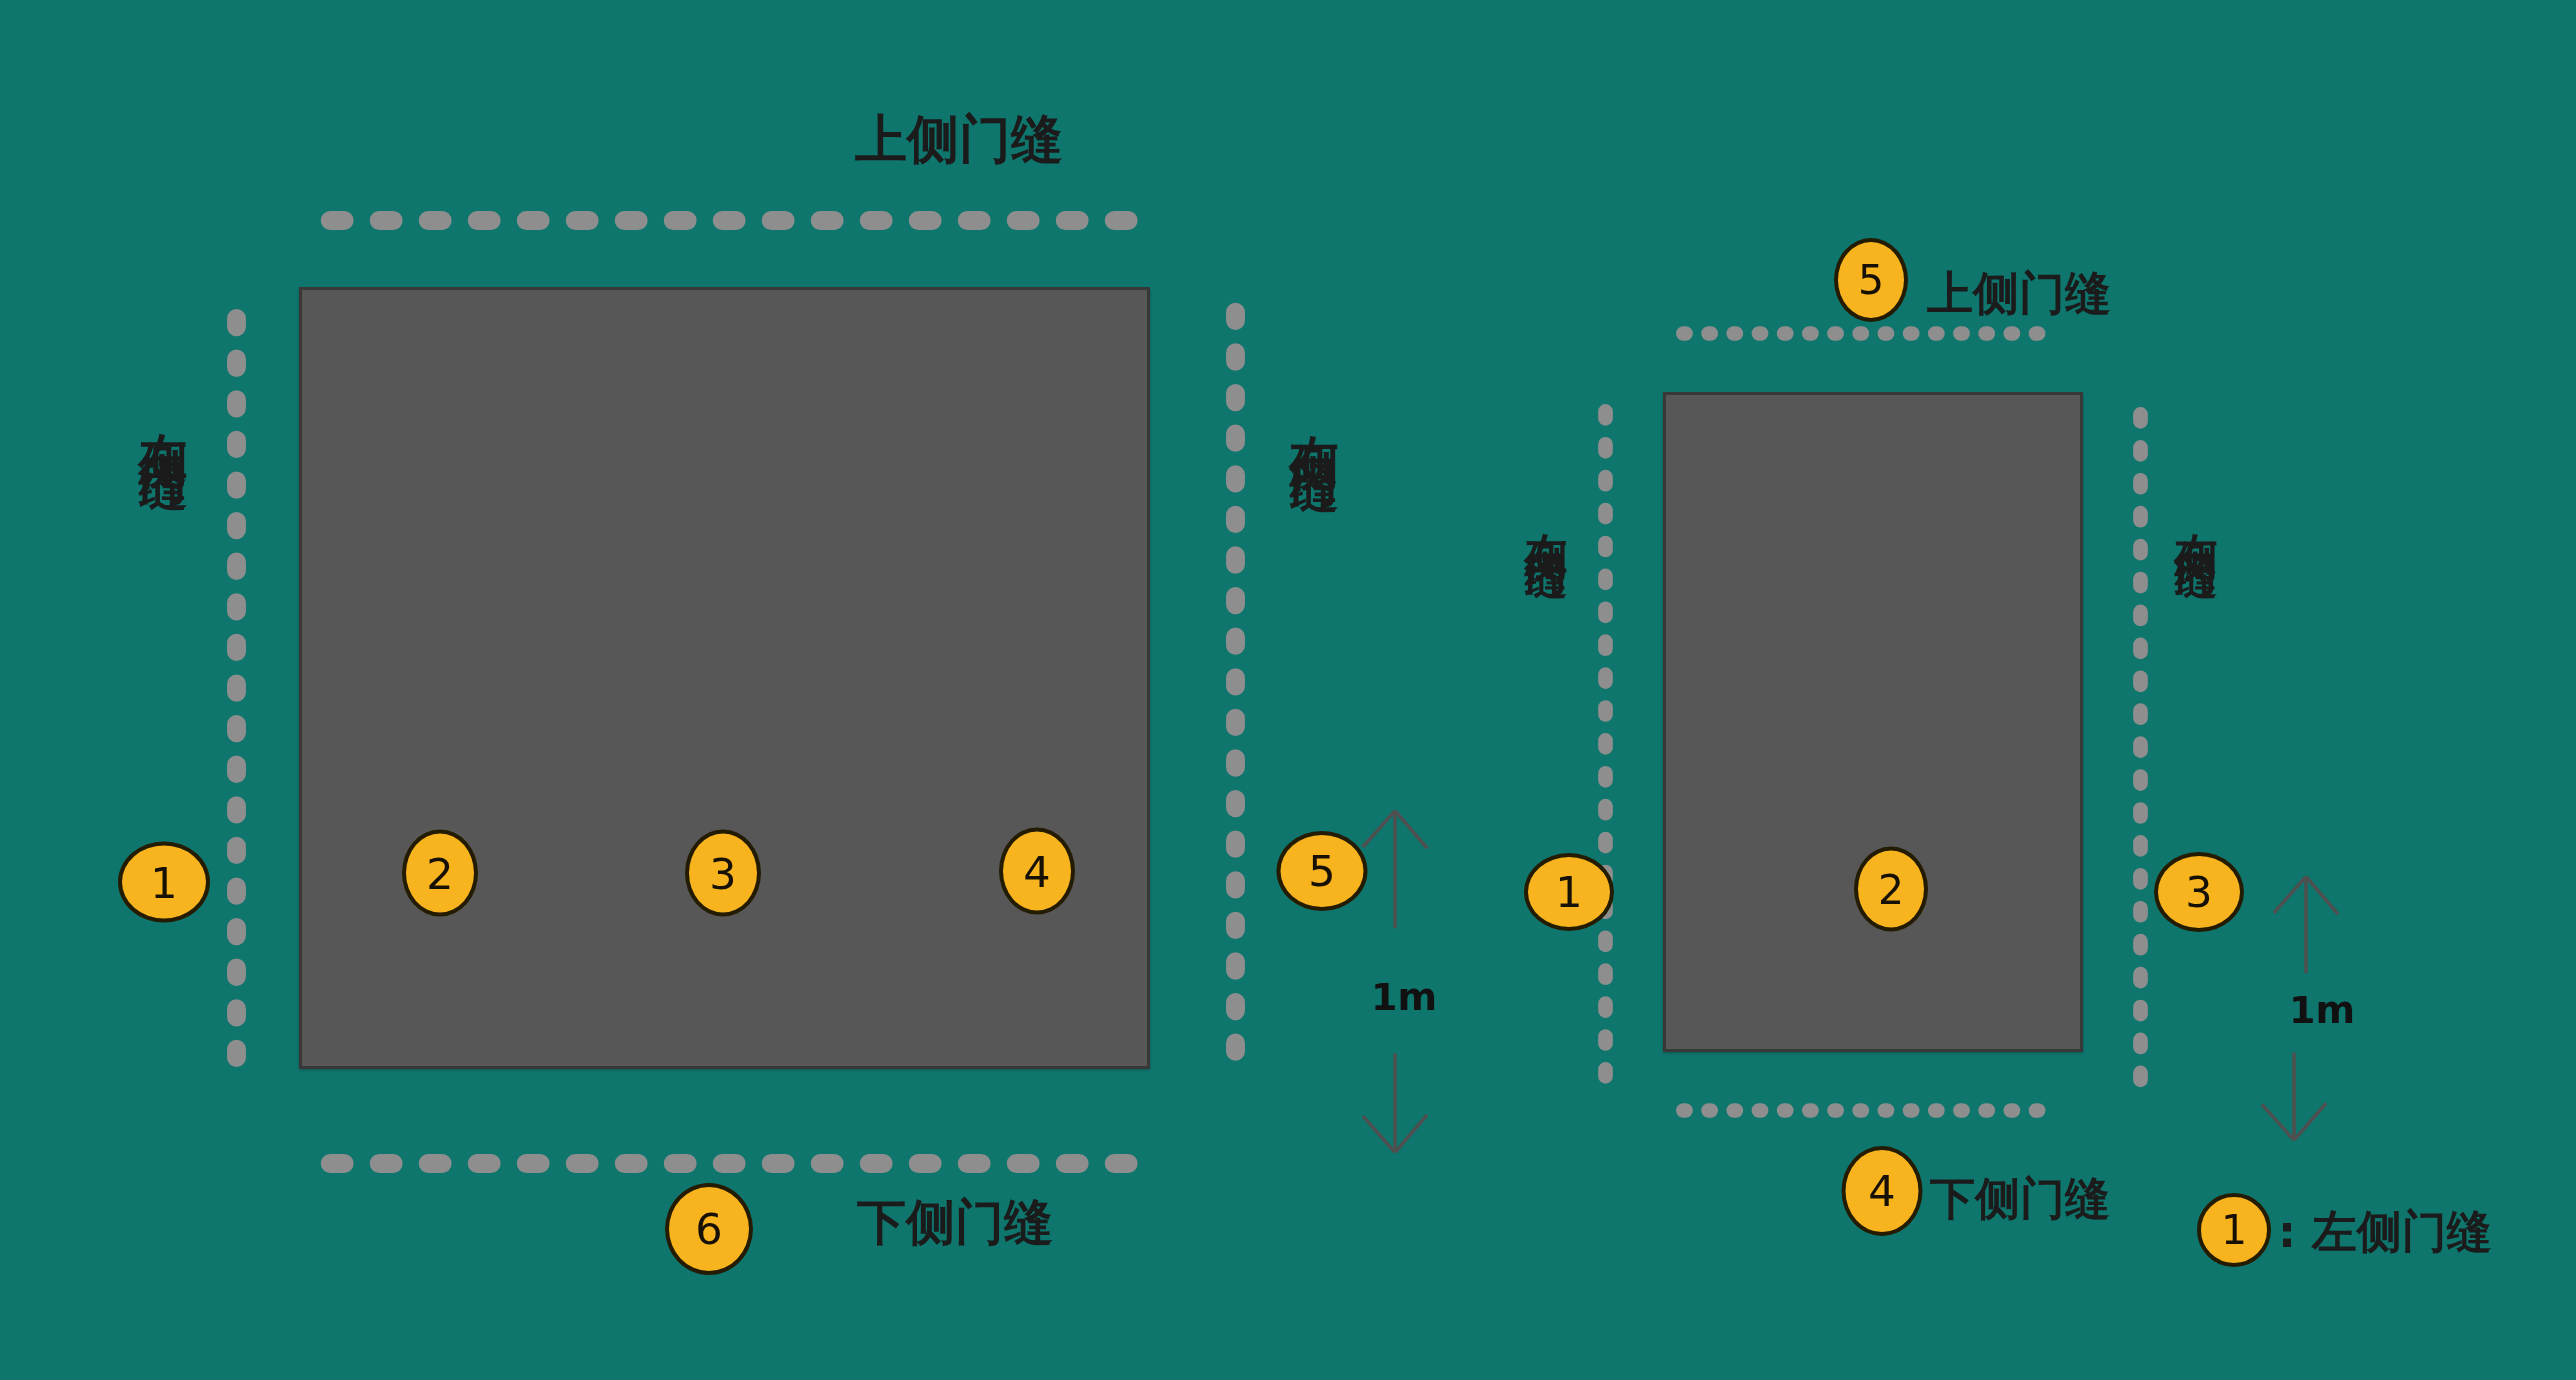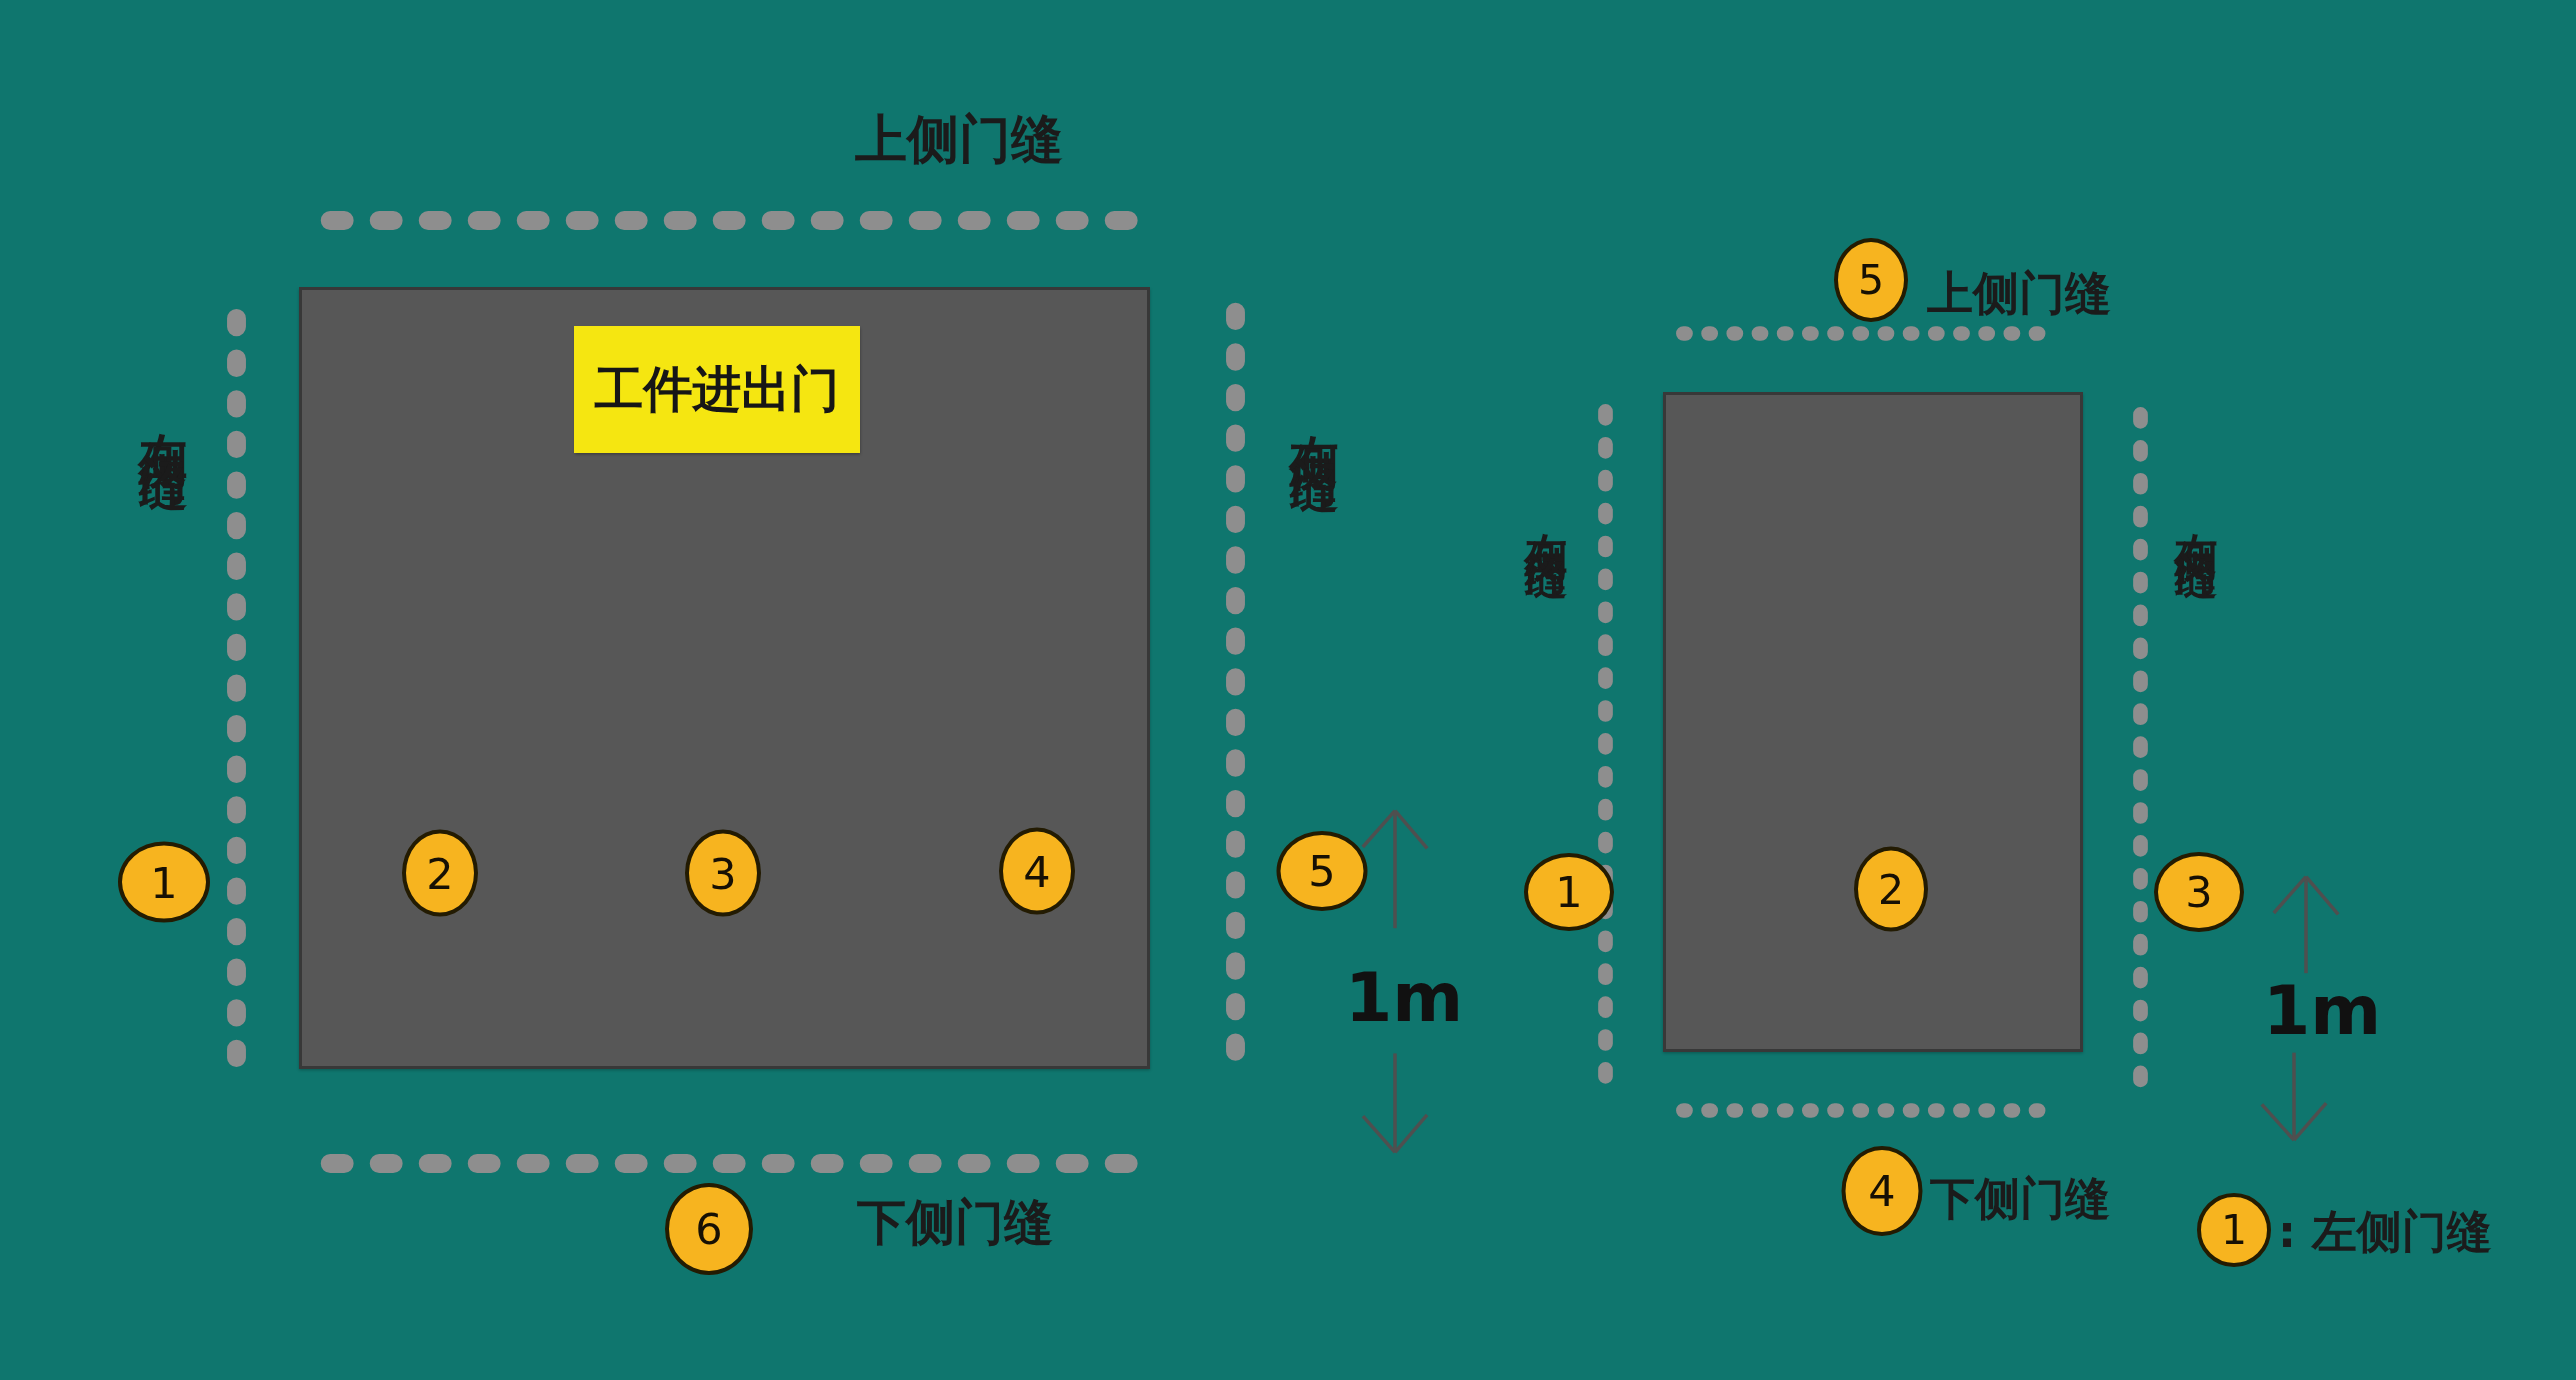--- a/index.html
+++ b/index.html
@@ -51,21 +51,21 @@
     display:flex;align-items:center;justify-content:center;
     font-size:43px;
     font-weight:500;
     color:#171004;
     transform:translate(-50%,-50%);
   }
   .point.small{font-size:41px;}
   .dash-line,.arrow{position:absolute;}
   .distance{
     position:absolute;
-    font-size:68px;
+    font-size:38px;
     font-weight:600;
     color:#111;
     transform:translate(-50%,-50%);
     white-space:nowrap;
   }
   .legend-text{
     position:absolute;
     font-size:45px;
     font-weight:600;
     color:#1b1b1b;
@@ -80,21 +80,20 @@
   <div class="group">
 
     <div class="h-label" style="left:812px;top:111px;width:294px;text-align:center;font-size:52px;">上侧门缝</div>
 
     <svg class="dash-line" style="left:319px;top:210px;" width="840" height="21" viewBox="0 0 1200 30">
       <line x1="16" y1="15" x2="1184" y2="15" stroke="#8E8E8E" stroke-width="27" stroke-dasharray="20 50" stroke-linecap="round"></line>
     </svg>
 
     <div class="door" style="left:299px;top:287px;width:851px;height:782px;"></div>
 
-    <div class="door-label" style="left:574px;top:326px;width:286px;height:127px;font-size:49px;">工件进出门</div>
 
     <div class="v-label" style="left:139px;top:394px;font-size:49px;letter-spacing:9.8px;">左侧门缝</div>
 
     <svg class="dash-line" style="left:226px;top:307px;" width="21" height="774" viewBox="0 0 30 1105">
       <line x1="15" y1="16" x2="15" y2="1089" stroke="#8E8E8E" stroke-width="27" stroke-dasharray="12 46" stroke-linecap="round"></line>
     </svg>
 
     <svg class="dash-line" style="left:1225px;top:301px;" width="21" height="770" viewBox="0 0 30 1100">
       <line x1="15" y1="16" x2="15" y2="1084" stroke="#8E8E8E" stroke-width="27" stroke-dasharray="12 46" stroke-linecap="round"></line>
     </svg>

